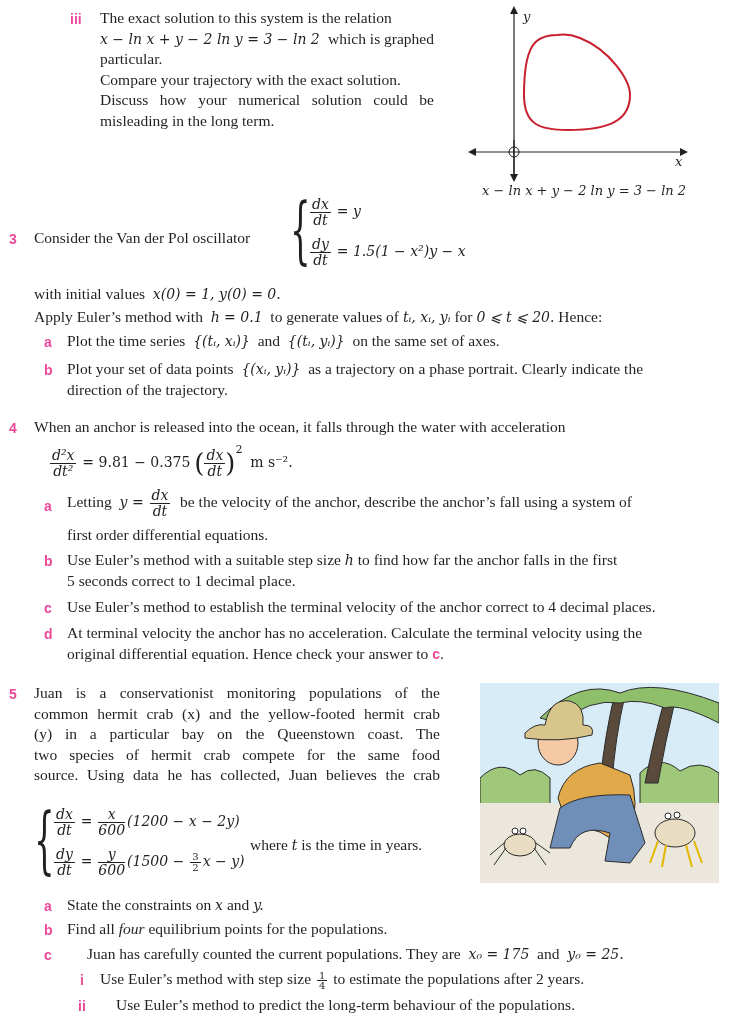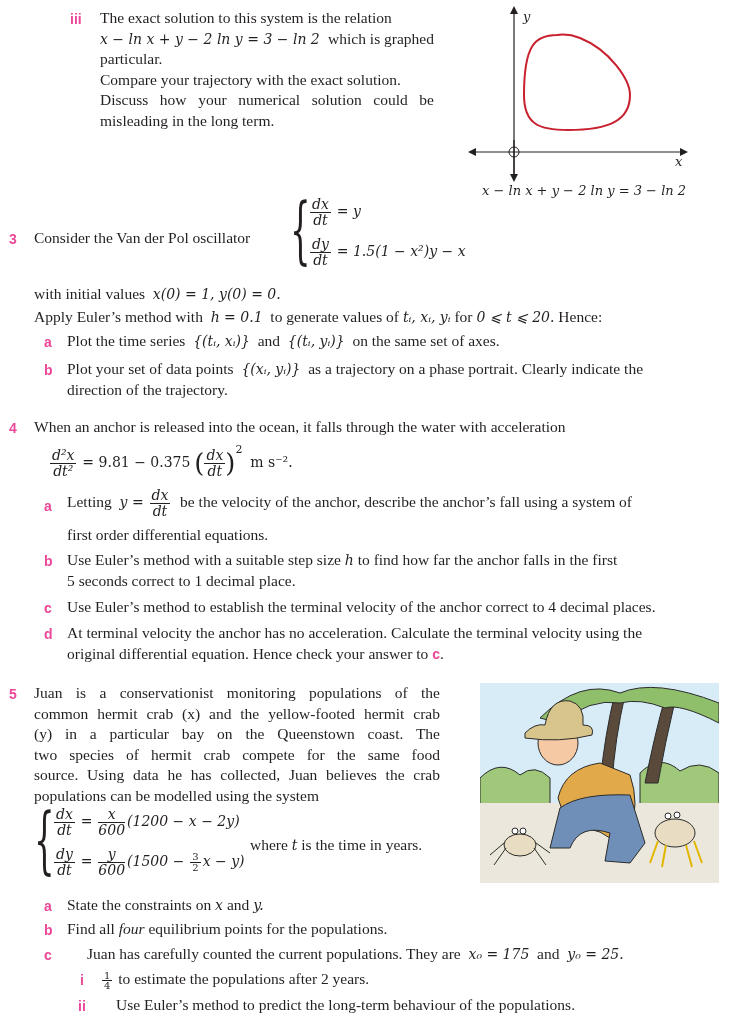--- a/index.html
+++ b/index.html
@@ -126,21 +126,20 @@
   <div><span>original differential equation. Hence check your answer to</span>&nbsp;<span class="lbl">c</span><span>.</span></div>
 </div>
 
 <div class="abs lbl" style="left:9px;top:684px;">5</div>
 <div class="abs" style="left:34px;top:683px;width:406px;">
   <div class="just" style="text-align-last:justify;">Juan is a conservationist monitoring populations of the</div>
   <div class="just" style="text-align-last:justify;">common hermit crab (x) and the yellow-footed hermit crab</div>
   <div class="just" style="text-align-last:justify;">(y) in a particular bay on the Queenstown coast.  The</div>
   <div class="just" style="text-align-last:justify;">two species of hermit crab compete for the same food</div>
   <div class="just" style="text-align-last:justify;">source. Using data he has collected, Juan believes the crab</div>
-  <div>populations can be modelled using the system</div>
 </div>
 <div class="abs" style="left:34px;top:805px;width:420px;height:80px;">
   <div class="abs brace" style="left:0;top:-6px;font-size:72px;line-height:82px;transform:scaleX(0.45);transform-origin:left;">{</div>
   <div class="abs" style="left:18px;top:2px;white-space:nowrap;">
     <span class="frac m"><span class="num">dx</span><span>dt</span></span>
     <span class="mr">=</span>
     <span class="frac m"><span class="num">x</span><span class="mr">600</span></span><span class="m">(1200 − x − 2y)</span>
   </div>
   <div class="abs" style="left:18px;top:42px;white-space:nowrap;">
     <span class="frac m"><span class="num">dy</span><span>dt</span></span>
@@ -196,17 +195,18 @@
 </div>
 <div class="abs lbl" style="left:44px;top:945px;">c</div>
 <div class="abs" style="left:67px;top:944px;white-space:nowrap;margin-left:20px;">
   <span>Juan has carefully counted the current populations. They are</span>&nbsp;
   <span class="m">x₀ = 175</span>&nbsp;
   <span>and</span>&nbsp;
   <span class="m">y₀ = 25.</span>
 </div>
 <div class="abs lbl" style="left:80px;top:970px;">i</div>
 <div class="abs" style="left:100px;top:969px;white-space:nowrap;">
+  <span>Use Euler’s method with step size</span>
   <span class="frac mr" style="font-size:10px;line-height:9px;"><span class="num">1</span><span>4</span></span>
   <span>to estimate the populations after 2 years.</span>
 </div>
 <div class="abs lbl" style="left:78px;top:996px;">ii</div>
 <div class="abs" style="left:100px;top:995px;white-space:nowrap;margin-left:16px;">Use Euler’s method to predict the long-term behaviour of the populations.</div>
 
 </body></html>

